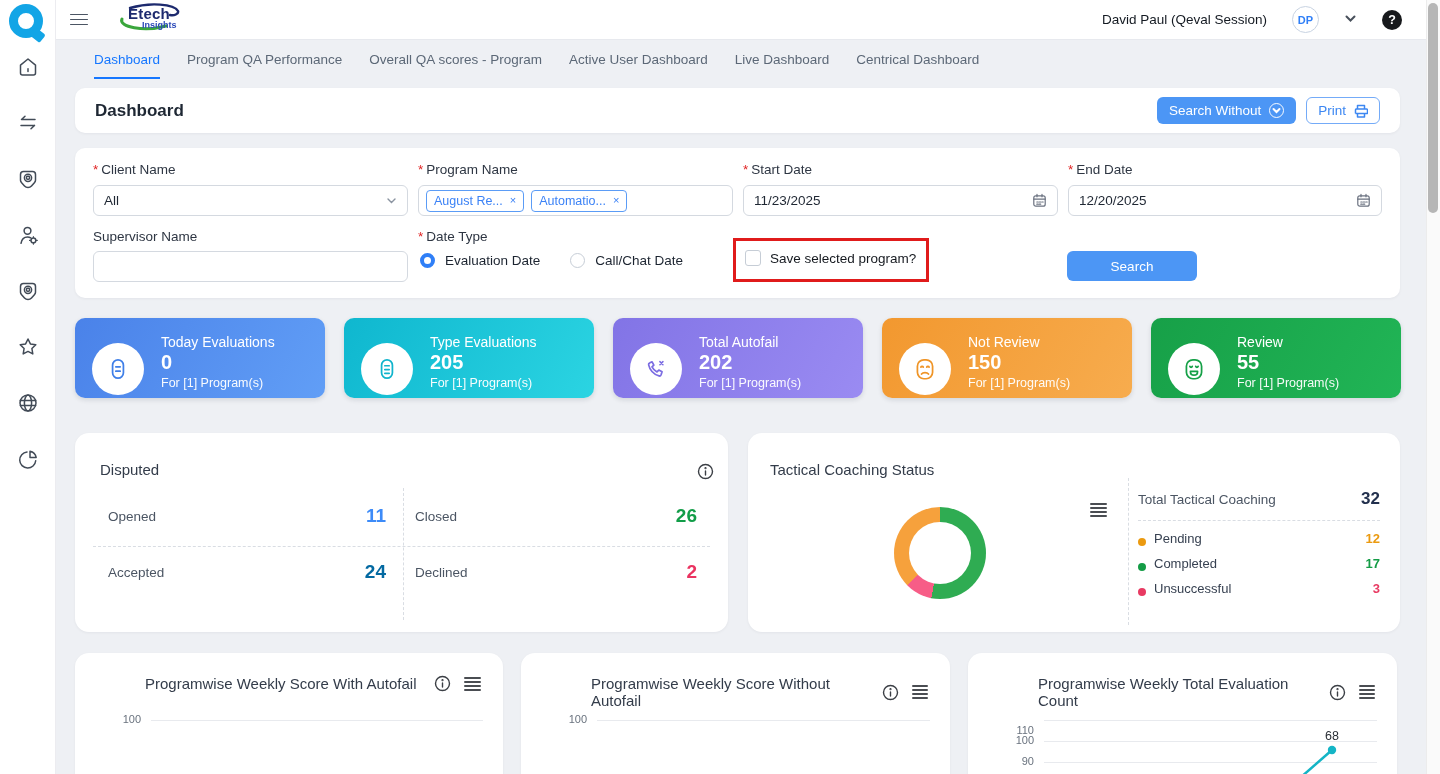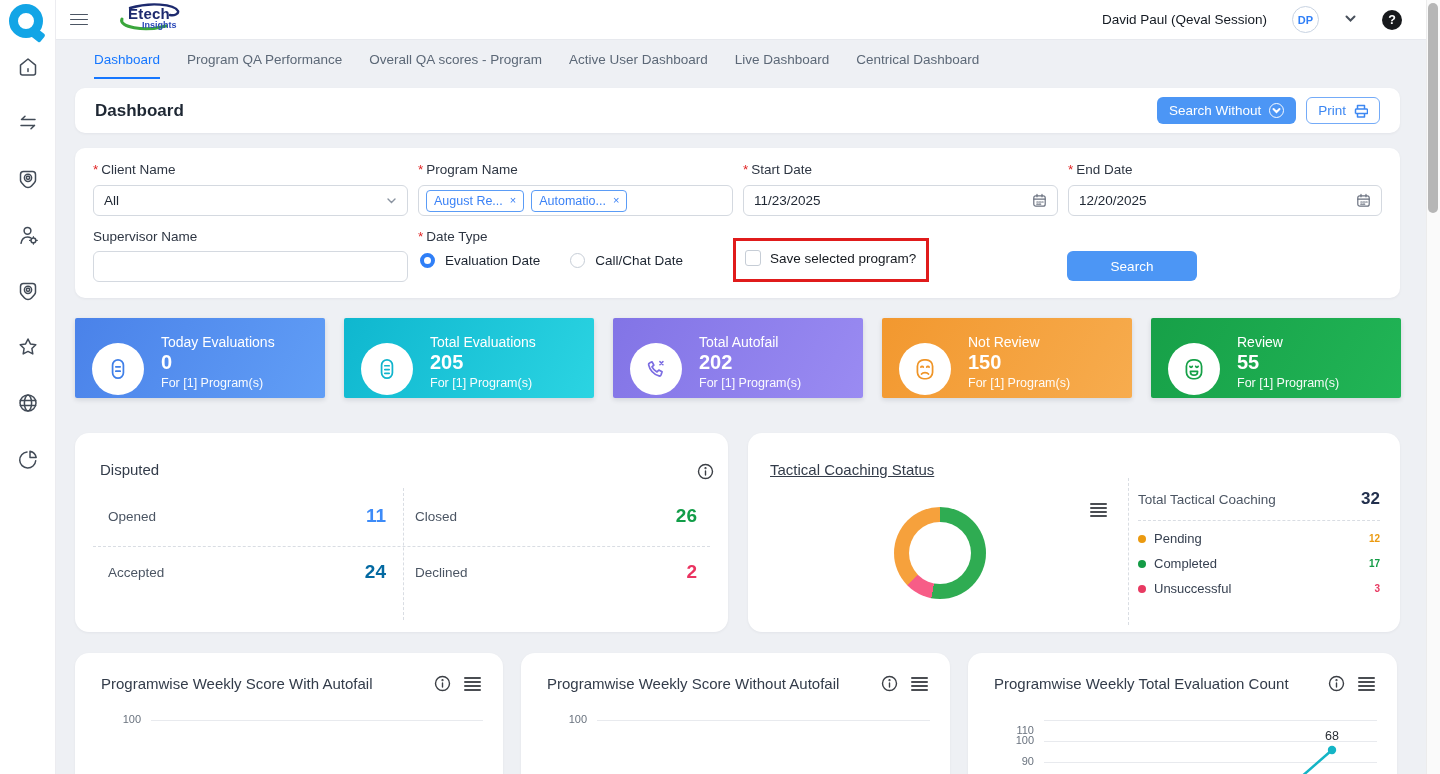--- a/index.html
+++ b/index.html
@@ -60,21 +60,21 @@
   input.ftext { position:absolute; height:31px; border:1px solid #d4d9e0; border-radius:6px; padding:0 10px; font-size:13.5px; font-family:inherit; color:#1f2733; outline:none; }
   .radio-row { position:absolute; display:flex; align-items:center; gap:10px; font-size:13.5px; color:#1c2430; }
   .radio { width:15px; height:15px; border-radius:50%; background:#fff; border:1.5px solid #c6cdd6; }
   .radio.sel { border:4.8px solid #2f7ff7; }
   .checkbox { width:16px; height:16px; border:1.5px solid #c6cdd6; border-radius:3px; background:#fff; }
   .annotation-box { position:absolute; left:658px; top:90px; width:196px; height:44px; border:3px solid #e01b1b; z-index:3; pointer-events:none; }
   .save-row { position:absolute; left:670px; top:102px; display:flex; align-items:center; gap:9px; font-size:13.5px; color:#15191f; }
   .btn-search { position:absolute; left:992px; top:103px; width:130px; height:30px; background:#4c96f5; color:#fff; border:none; border-radius:6px; font-size:13.5px; font-family:inherit; cursor:pointer; }
 
   
-  .stat-card { position:absolute; top:318px; width:250px; height:80px; border-radius:2px; color:#fff; box-shadow:0 2px 5px rgba(16,24,40,.12); }
+  .stat-card { position:absolute; top:318px; width:250px; height:80px; border-radius:10px; color:#fff; box-shadow:0 2px 5px rgba(16,24,40,.12); }
   .c-blue   { background:linear-gradient(120deg,#4a82e9,#619ef6); }
   .c-cyan   { background:linear-gradient(120deg,#0fb7cf,#2bd4e2); }
   .c-purple { background:linear-gradient(120deg,#8274e6,#9a8bf2); }
   .c-orange { background:linear-gradient(120deg,#f2982f,#f7ac4e); }
   .c-green  { background:linear-gradient(120deg,#17a048,#21b556); }
   .stat-icon { position:absolute; left:17px; top:25px; width:52px; height:52px; background:#fff; border-radius:50%; display:flex; align-items:center; justify-content:center; }
   .stat-icon svg { width:26px; height:26px; fill:none; stroke-width:1.6; stroke-linecap:round; stroke-linejoin:round; }
   .stat-text { position:absolute; left:86px; top:16px; right:8px; }
   .stat-title { font-size:14px; }
   .stat-value { font-size:20px; font-weight:bold; margin:1px 0 2px; }
@@ -99,28 +99,28 @@
   .donut { position:absolute; left:146px; top:74px; width:92px; height:92px; border-radius:50%;
            background:conic-gradient(#2fac52 0deg 191deg, #f75d87 191deg 225deg, #f6a13c 225deg 360deg); }
   .donut::after { content:""; position:absolute; inset:15px; background:#fff; border-radius:50%; }
   .t-menu { position:absolute; left:342px; top:70px; }
   .t-vline { position:absolute; left:380px; top:45px; height:147px; border-left:1px dashed #d9dde3; }
   .t-right { position:absolute; left:390px; top:56px; width:242px; }
   .t-total-row { display:flex; justify-content:space-between; align-items:center; }
   .t-total-label { font-size:13.5px; color:#4b5563; }
   .t-total-value { font-size:17px; font-weight:bold; color:#22304d; }
   .t-sep { border-top:1px dashed #d9dde3; margin:11px 0 10px; }
-  .t-leg-row { display:flex; align-items:center; gap:8px; margin-bottom:10px; font-size:13px; color:#374151; }
+  .t-leg-row { display:flex; align-items:flex-end; gap:8px; margin-bottom:10px; font-size:13px; color:#374151; }
   .dot { width:8px; height:8px; border-radius:50%; }
-  .t-leg-value { margin-left:auto; font-size:10px; font-weight:bold; }
+  .t-leg-value { margin-left:auto; font-size:13px; font-weight:bold; }
 
   
   .chart-card { position:absolute; top:653px; height:170px; background:#fff; border-radius:14px; box-shadow:0 1px 3px rgba(16,24,40,.05); }
   .cc-head { position:absolute; left:26px; right:22px; top:22px; display:flex; align-items:center; gap:13px; }
-  .cc-title { font-size:15px; color:#333c4a; margin-right:auto; }
+  .cc-title { font-size:15px; color:#333c4a; margin-right:auto;margin-left:44px; }
   .tick { position:absolute; width:40px; text-align:right; font-size:11px; color:#69727e; }
   .gline { position:absolute; right:20px; border-top:1px solid #e8eaee; }
   .plot-svg { position:absolute; left:76px; top:52px; }
   .pt-label { position:absolute; width:40px; text-align:center; font-size:12.5px; color:#2a2f36; }
 
   
   .scroll-track { position:absolute; right:0; top:0; width:14px; height:774px; background:#fafafa; border-left:1px solid #ececec; z-index:7; }
   .scroll-thumb { position:absolute; right:2px; top:3px; width:10px; height:210px; background:#b6b6b6; border-radius:6px; }
 </style>
 </head>
@@ -302,21 +302,21 @@
     </div>
   </div>
   <div class="stat-card c-cyan" style="left:344px;">
     <div class="stat-icon">
         <svg viewBox="0 0 24 24" stroke="#10b4cc">
           <rect x="7" y="3.5" width="10" height="17" rx="5"></rect>
           <path d="M10 9h4 M10 12.5h4 M10 16h4"></path>
         </svg>
       </div>
     <div class="stat-text">
-      <div class="stat-title">Total Evaluations</div>
+      <div class="stat-title">Type Evaluations</div>
       <div class="stat-value">205</div>
       <div class="stat-sub">For [1] Program(s)</div>
     </div>
   </div>
   <div class="stat-card c-purple" style="left:613px;">
     <div class="stat-icon">
         <svg viewBox="0 0 24 24" stroke="#7b6ce2">
           <path d="M8.4 5.4l1.6 3-1.7 1.7a10.5 10.5 0 0 0 4.6 4.6l1.7-1.7 3 1.6-.9 2.7c-.3.8-1.1 1.3-1.9 1.1A14 14 0 0 1 5.2 8.2c-.2-.8.3-1.6 1.1-1.9Z"></path>
           <path d="M15.6 5.2l2.8 2.8 M18.4 5.2l-2.8 2.8" stroke-width="1.4"></path>
         </svg>
@@ -377,21 +377,21 @@
       <span class="d-label">Accepted</span>
       <span class="d-value" style="color:#0369a1;">24</span>
     </div>
     <div class="d-cell" style="left:340px; top:128px; width:282px;">
       <span class="d-label">Declined</span>
       <span class="d-value" style="color:#ea3360;">2</span>
     </div>
   </div>
 
   <div class="card tactical-card">
-    <div class="panel-title" style="left:22px;text-decoration:underline;">Tactical Coaching Status</div>
+    <div class="panel-title" style="left:22px;">Tactical Coaching Status</div>
     <div class="donut"></div>
     <div class="icon-menu t-menu">
         <span></span>
         <span></span>
         <span></span>
         <span></span>
       </div>
     <div class="t-vline"></div>
     <div class="t-right">
       <div class="t-total-row">

